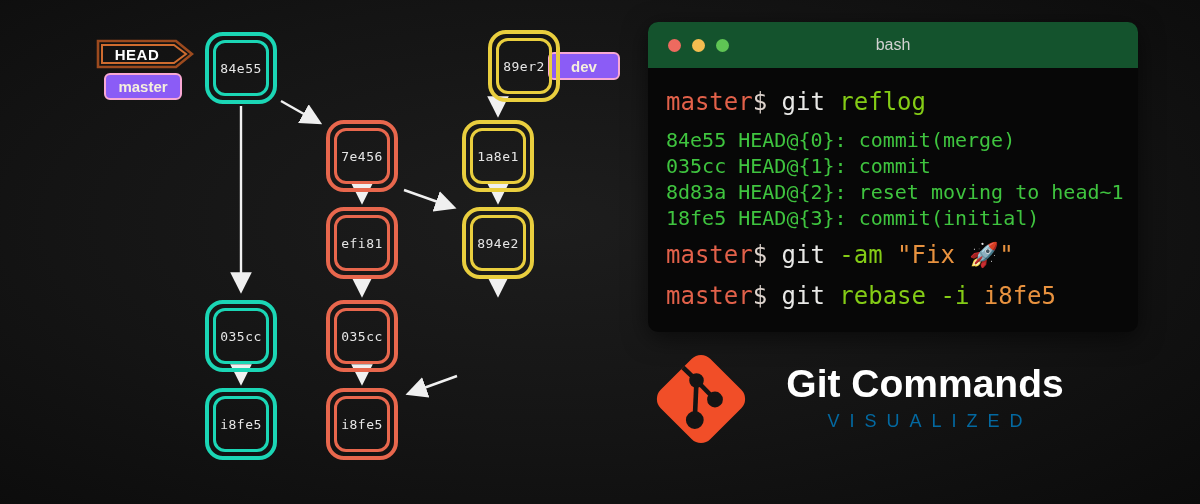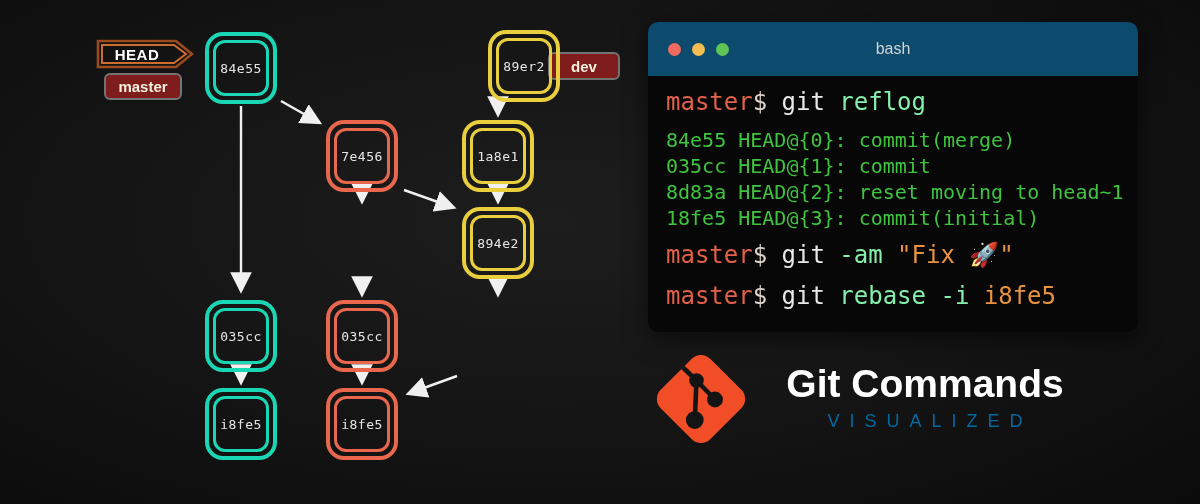--- a/index.html
+++ b/index.html
@@ -15,52 +15,52 @@
     display:flex;align-items:center;justify-content:center;
     font-family:"DejaVu Sans Mono", monospace;font-size:13px;color:#e6e6e6;letter-spacing:.5px;text-align:center;}
   .teal{border-color:#1bd6b5;}   .teal .inner{border-color:#1bd6b5;}
   .orange{border-color:#e8674d;} .orange .inner{border-color:#e8674d;}
   .yellow{border-color:#e9ce3e;} .yellow .inner{border-color:#e9ce3e;}
 
   .head-tag{position:absolute;left:96px;top:39px;width:98px;height:30px;}
   .head-tag svg{position:absolute;inset:0;}
   .head-tag .txt{position:absolute;left:0;top:0;right:16px;bottom:0;display:flex;align-items:center;justify-content:center;
     color:#fff;font-weight:bold;font-size:15px;letter-spacing:.5px;}
-  .branch-tag{position:absolute;box-sizing:border-box;border:2px solid #737373;border-radius:6px;background:#7f1d1d;
+  .branch-tag{position:absolute;box-sizing:border-box;border:2px solid #f9a8d4;border-radius:6px;background:#8b5cf6;
     color:#f5efdd;font-weight:bold;font-size:15px;display:flex;align-items:center;justify-content:center;}
   .tag-master{left:104px;top:73px;width:78px;height:27px;}
   .tag-dev{left:548px;top:52px;width:72px;height:28px;}
 
   
   .n-84e55{left:205px;top:32px;}  .n-89er2{left:488px;top:30px;}
   .n-7e456{left:326px;top:120px;} .n-1a8e1{left:462px;top:120px;}
   .n-efi81{left:326px;top:207px;} .n-894e2{left:462px;top:207px;}
   .n-035cc-t{left:205px;top:300px;} .n-035cc-o{left:326px;top:300px;} .n-ff3f2{left:462px;top:300px;}
   .n-i8fe5-t{left:205px;top:388px;} .n-i8fe5-o{left:326px;top:388px;}
 
   
   .term{position:absolute;left:648px;top:22px;width:490px;height:310px;border-radius:10px;background:#070707;
     box-shadow:0 6px 24px rgba(0,0,0,.55);}
-  .term-bar{position:absolute;left:0;top:0;right:0;height:54px;background:#0c4a6e;border-radius:10px 10px 0 0;
+  .term-bar{position:absolute;left:0;top:0;right:0;height:46px;background:#14532d;border-radius:10px 10px 0 0;
     display:flex;align-items:center;}
   .dots{display:flex;gap:11px;margin-left:20px;}
   .dot{width:13px;height:13px;border-radius:50%;}
   .dot.r{background:#ee6a5f;} .dot.y{background:#f4bd50;} .dot.g{background:#5fc454;}
   .term-title{position:absolute;left:0;right:0;text-align:center;color:#d2d2d2;font-size:16px;}
   .term-body{position:absolute;left:0;top:46px;right:0;bottom:0;padding:14px 18px;box-sizing:border-box;
     font-family:"DejaVu Sans Mono", monospace;}
   .tline{white-space:nowrap;}
   .cmd{font-size:24px;line-height:33px;margin-top:4px;}
   .out{font-size:20px;line-height:26px;color:#3fc43f;}
   .out.first{margin-top:8px;}
   .cmd.after-out{margin-top:8px;}
   .c-prompt{color:#e2614a;}
   .c-dollar{color:#ddd3cd;}
   .c-bin{color:#e9e9e7;}
-  .c-sub{color:#86efac;}
+  .c-sub{color:#84cc16;}
   .c-arg{color:#e8923f;}
   .sp{margin-left:.6em;margin-top:43px;}
 
   
   .brand-logo{position:absolute;left:648px;top:346px;width:106px;height:106px;}
   .brand-text{position:absolute;left:768px;top:362px;width:314px;text-align:center;color:#fff;}
   .brand-title{font-size:39px;font-weight:bold;letter-spacing:0;line-height:44px;}
   .brand-sub{font-size:18px;letter-spacing:10px;margin-top:5px;margin-left:10px;color:#0369a1;}
 </style>
 </head>
@@ -105,20 +105,23 @@
     </div>
   <div class="node yellow n-89er2">
     <div class="inner">89er2</div>
     </div>
   <div class="node orange n-7e456">
     <div class="inner">7e456</div>
     </div>
   <div class="node yellow n-1a8e1">
     <div class="inner">1a8e1</div>
     </div>
+  <div class="node orange n-efi81">
+    <div class="inner">efi81</div>
+    </div>
   <div class="node yellow n-894e2">
     <div class="inner">894e2</div>
     </div>
   <div class="node teal n-035cc-t">
     <div class="inner">035cc</div>
     </div>
   <div class="node orange n-035cc-o">
     <div class="inner">035cc</div>
     </div>
   <div class="node teal n-i8fe5-t">

